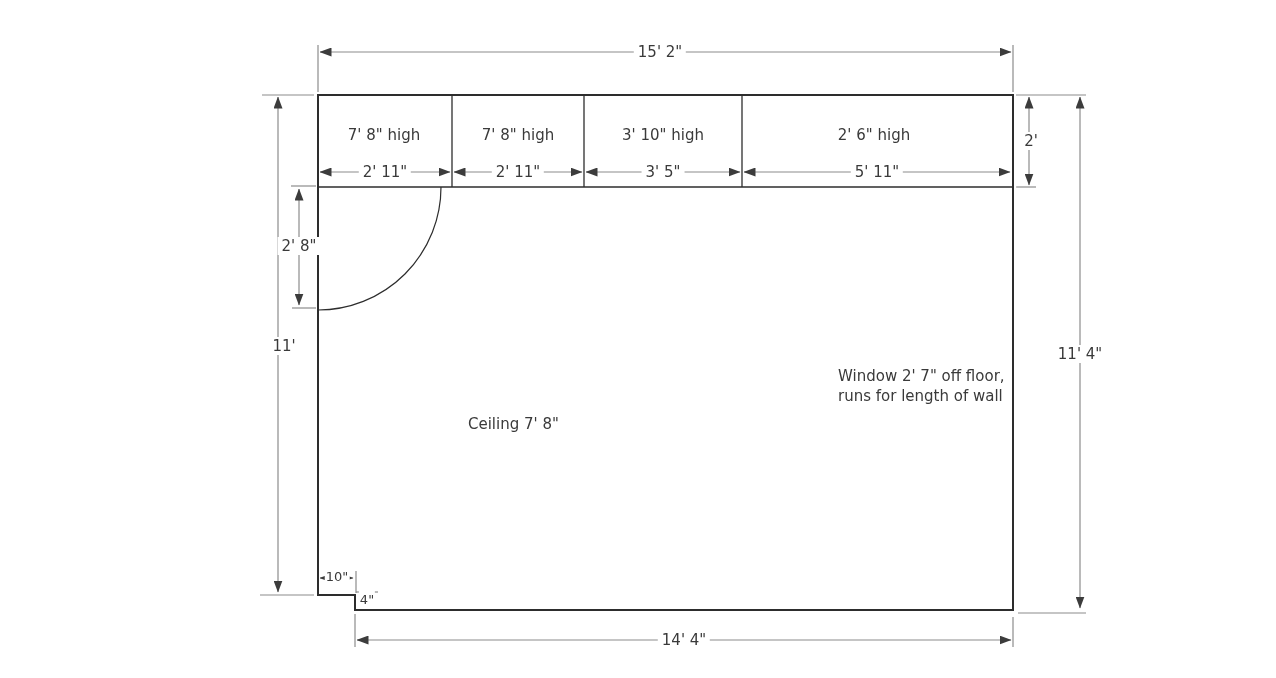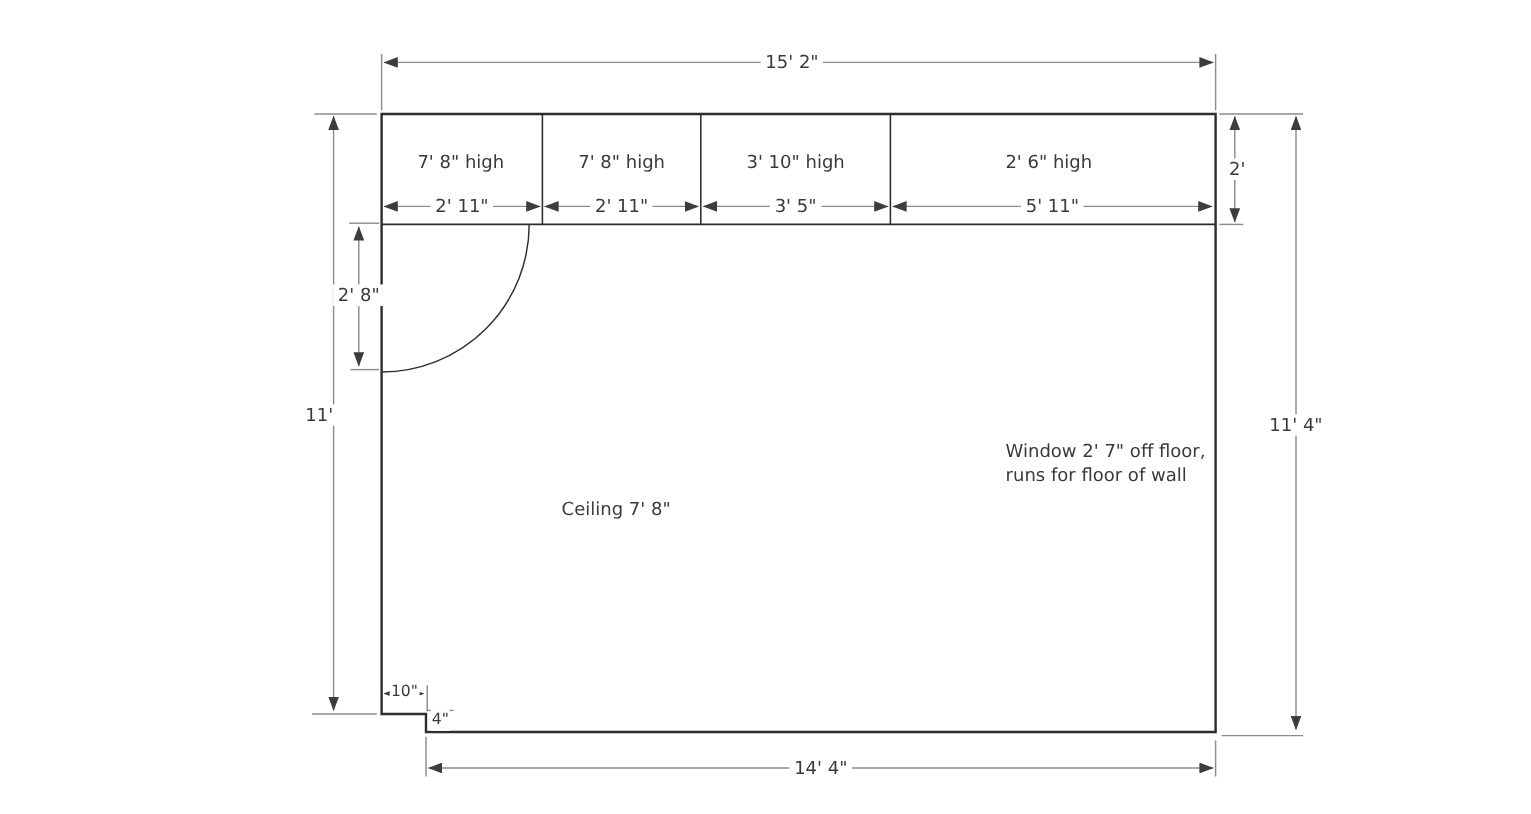--- a/index.html
+++ b/index.html
@@ -91,23 +91,23 @@
   <div class="lbl" style="left:663px;top:135px;">3' 10" high</div>
   <div class="lbl" style="left:874px;top:135px;">2' 6" high</div>
 
   <div class="lbl" style="left:385px;top:172px;">2' 11"</div>
   <div class="lbl" style="left:518px;top:172px;">2' 11"</div>
   <div class="lbl" style="left:663px;top:172px;">3' 5"</div>
   <div class="lbl" style="left:877px;top:172px;">5' 11"</div>
 
   <div class="lbl" style="left:1031px;top:141px;">2'</div>
   <div class="lbl" style="left:1080px;top:354px;">11' 4"</div>
-  <div class="lbl" style="left:266px;top:346px;">11'</div>
+  <div class="lbl" style="left:284px;top:346px;">11'</div>
   <div class="lbl" style="left:299px;top:246px;">2' 8"</div>
   <div class="lbl small" style="left:337px;top:577px;">10"</div>
   <div class="lbl small" style="left:367px;top:600px;">4"</div>
   <div class="lbl" style="left:684px;top:640px;">14' 4"</div>
 
   <div class="note" style="left:468px;top:424px;">Ceiling 7' 8"</div>
   <div class="note" style="left:838px;top:376px;">Window 2' 7" off floor,</div>
-  <div class="note" style="left:838px;top:396px;">runs for floor of wall</div>
+  <div class="note" style="left:838px;top:396px;">runs for length of wall</div>
 
 </div>
 
 </body></html>

